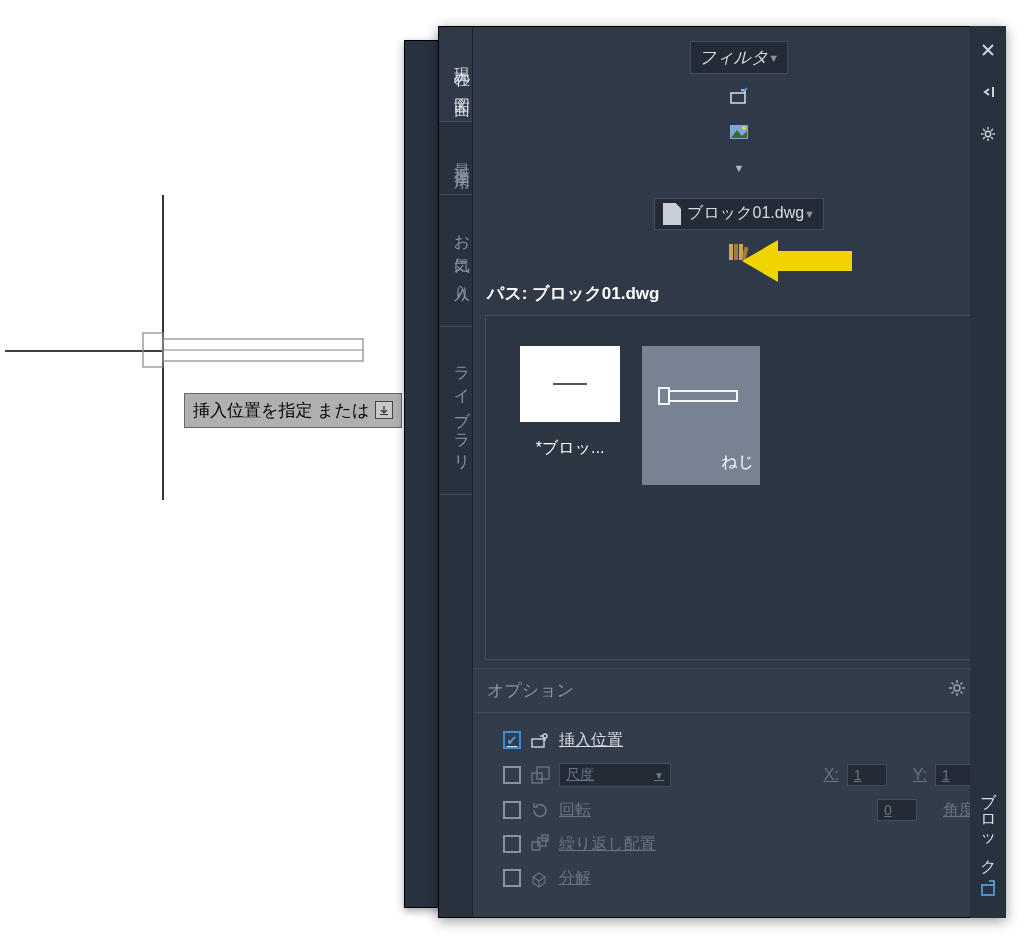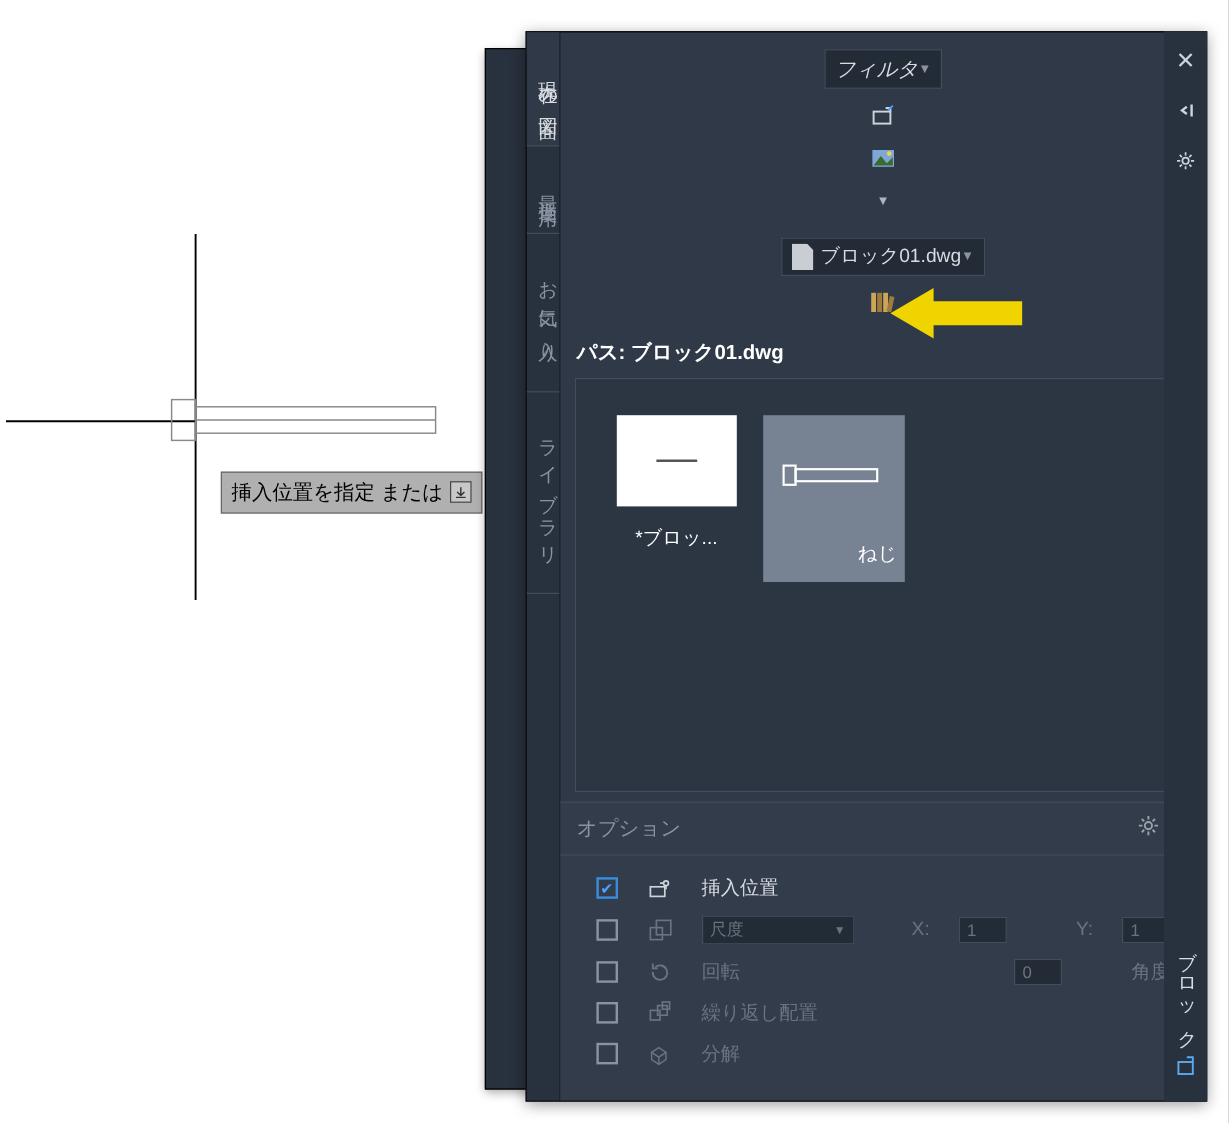--- a/index.html
+++ b/index.html
@@ -228,45 +228,46 @@
     justify-content: space-between;
     border-bottom: 1px solid var(--divider);
     color: var(--text-dim);
     font-size: 17px;
   }
   .opt-header .right { display: flex; gap: 14px; color: var(--text-dim); }
   .opt-rows { padding: 10px 14px 22px; }
   .opt-row {
     display: flex;
     align-items: center;
-    gap: 24px;
+    gap: 8px;
     padding: 6px 16px;
     color: var(--text-dim2);
     font-size: 16px;
+    text-decoration: underline;
   }
   .opt-row.enabled { color: var(--text-light); }
   .checkbox {
     width: 18px; height: 18px;
     border: 2px solid var(--text-dim);
     display: flex; align-items: center; justify-content: center;
     font-size: 13px;
     color: var(--text-light);
     cursor: pointer;
     flex-shrink: 0;
   }
   .checkbox.checked { border-color: #3a8dde; }
   .checkbox.checked::after { content: "✔"; color: #4aa3ff; }
   .opt-icon {
     width: 22px; height: 22px;
     display: flex; align-items: center; justify-content: center;
     flex-shrink: 0;
   }
   .opt-label { flex: 0 0 auto; }
   .opt-combo {
-    width: 127px;
+    width: 112px;
     background: #232b36;
     border: 1px solid var(--divider);
     padding: 2px 6px;
     display: flex; justify-content: space-between; align-items: center;
     color: var(--text-dim2);
     font-size: 14px;
   }
   .opt-field {
     width: 40px;
     background: #232b36;

